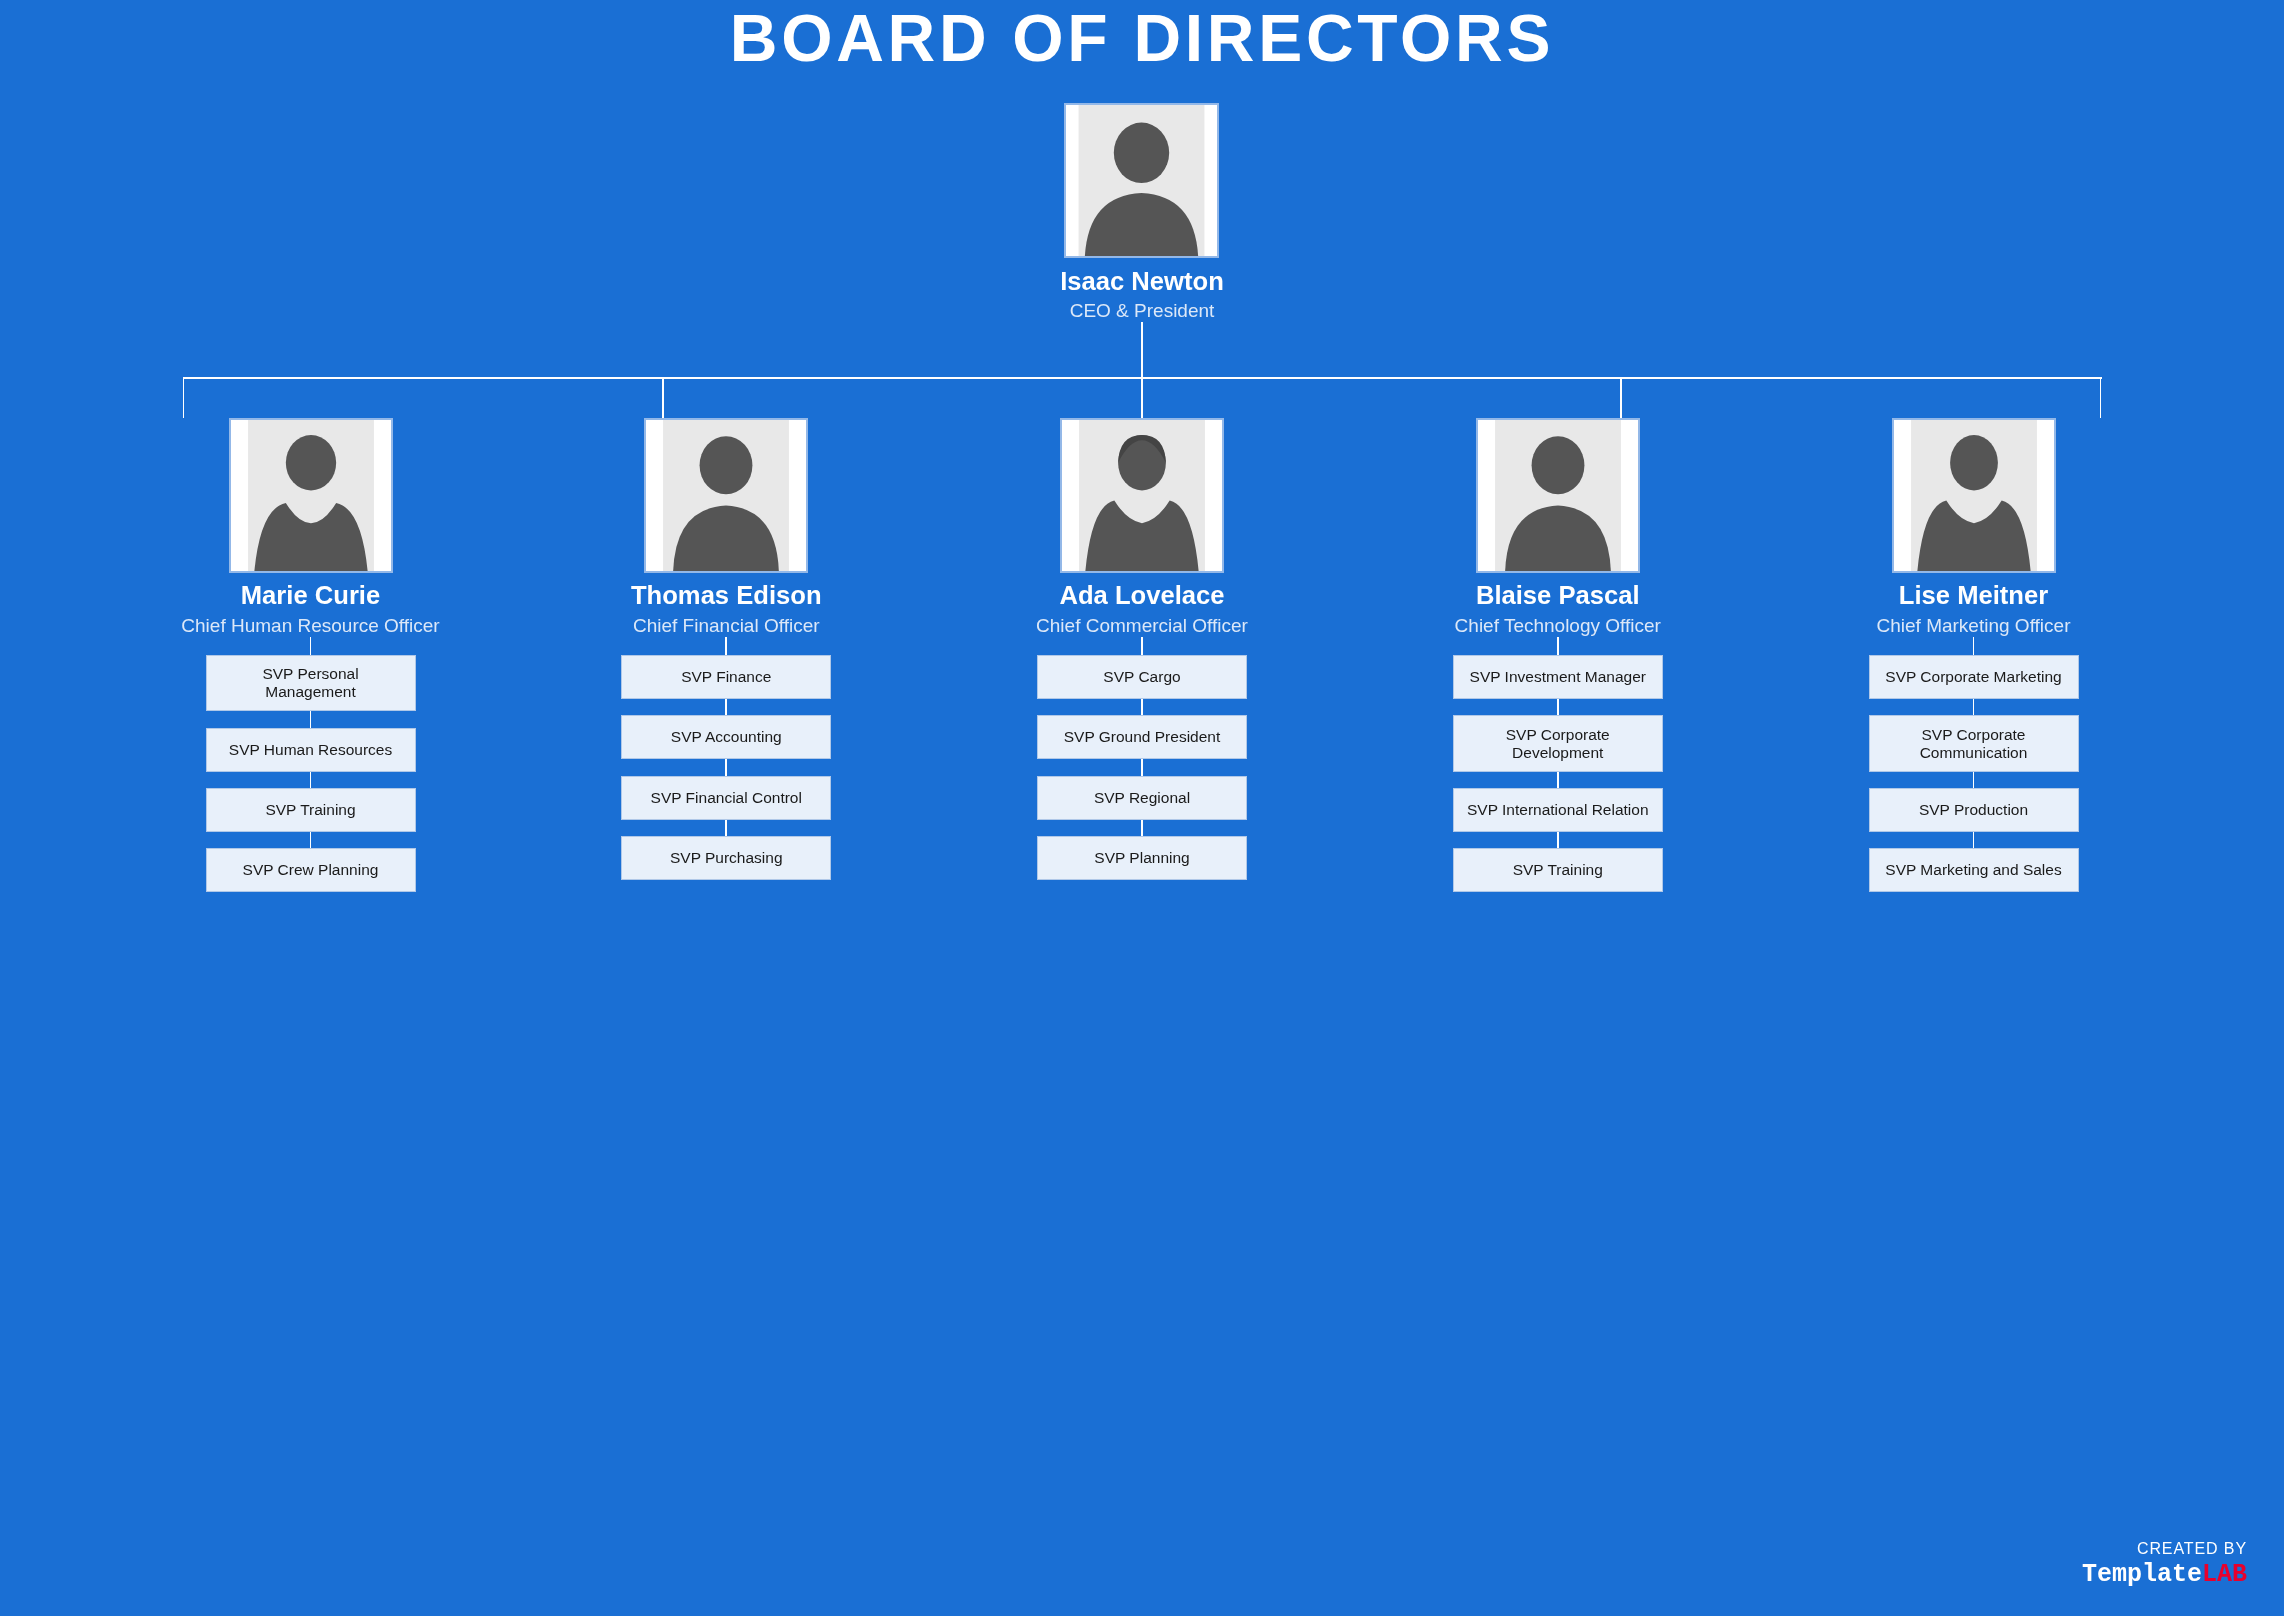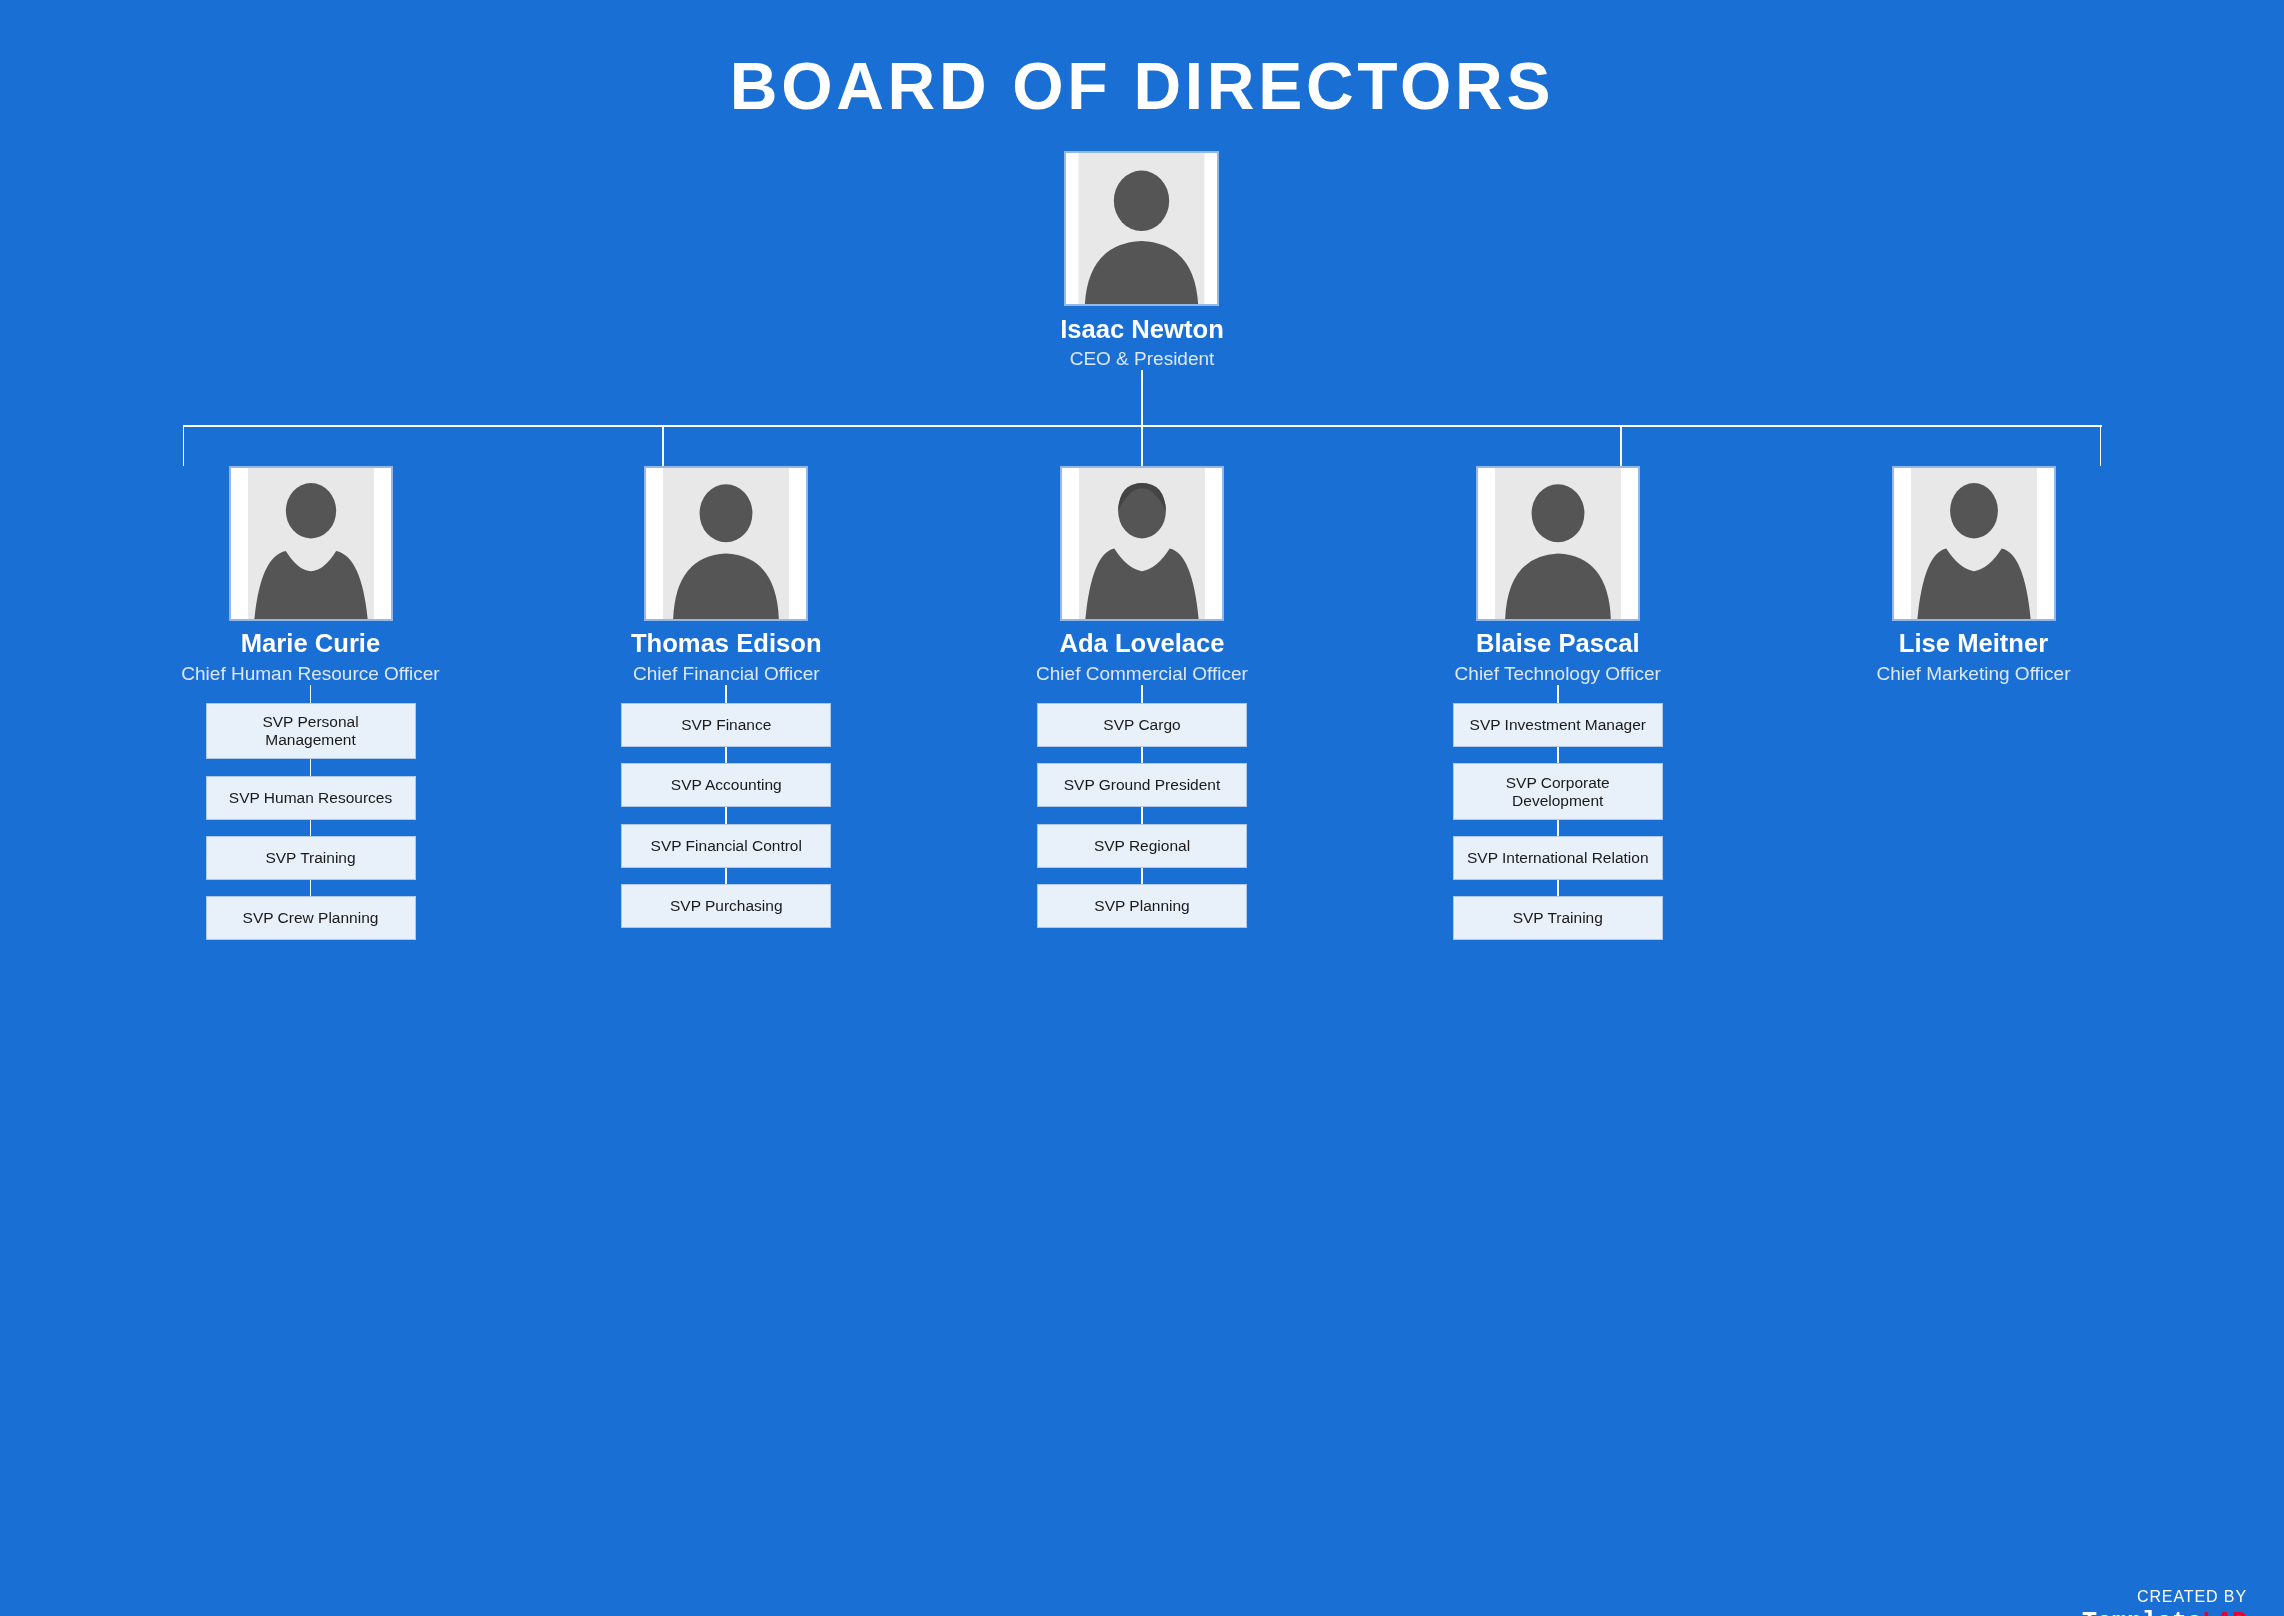--- a/index.html
+++ b/index.html
@@ -12,21 +12,20 @@
       overflow: hidden;
     }
 
     .page-title {
       text-align: center;
       color: white;
       font-size: 66px;
       font-weight: bold;
       letter-spacing: 3.7px;
       padding-bottom: 27.4px;
-      margin-top: 48px;
     }
 
     
     .org-chart {
       display: flex;
       flex-direction: column;
       align-items: center;
       width: 100%;
     }
 
@@ -311,20 +310,30 @@
       <div class="level2-card-wrap">
         <div class="avatar-img medium">
           <svg class="silhouette" viewBox="0 0 100 120" xmlns="http://www.w3.org/2000/svg">
             <rect width="100" height="120" fill="#e8e8e8"></rect>
             <ellipse cx="50" cy="34" rx="19" ry="22" fill="#555"></ellipse>
             <path d="M5 120 Q10 68 28 64 Q38 80 50 82 Q62 80 72 64 Q90 68 95 120 Z" fill="#555"></path>
           </svg>
         </div>
         <div class="avatar-name">Lise Meitner</div>
         <div class="avatar-title">Chief Marketing Officer</div>
+        <div class="svp-list">
+          <div class="svp-connector-v"></div>
+          <div class="svp-box">SVP Corporate Marketing</div>
+          <div class="svp-connector-between"></div>
+          <div class="svp-box">SVP Corporate Communication</div>
+          <div class="svp-connector-between"></div>
+          <div class="svp-box">SVP Production</div>
+          <div class="svp-connector-between"></div>
+          <div class="svp-box">SVP Marketing and Sales</div>
+        </div>
       </div>
 
     </div>
   </div>
 
   <div class="watermark">
     <div class="watermark-created">CREATED BY</div>
     <div class="watermark-logo">
       Template<span>LAB</span>
     </div>

